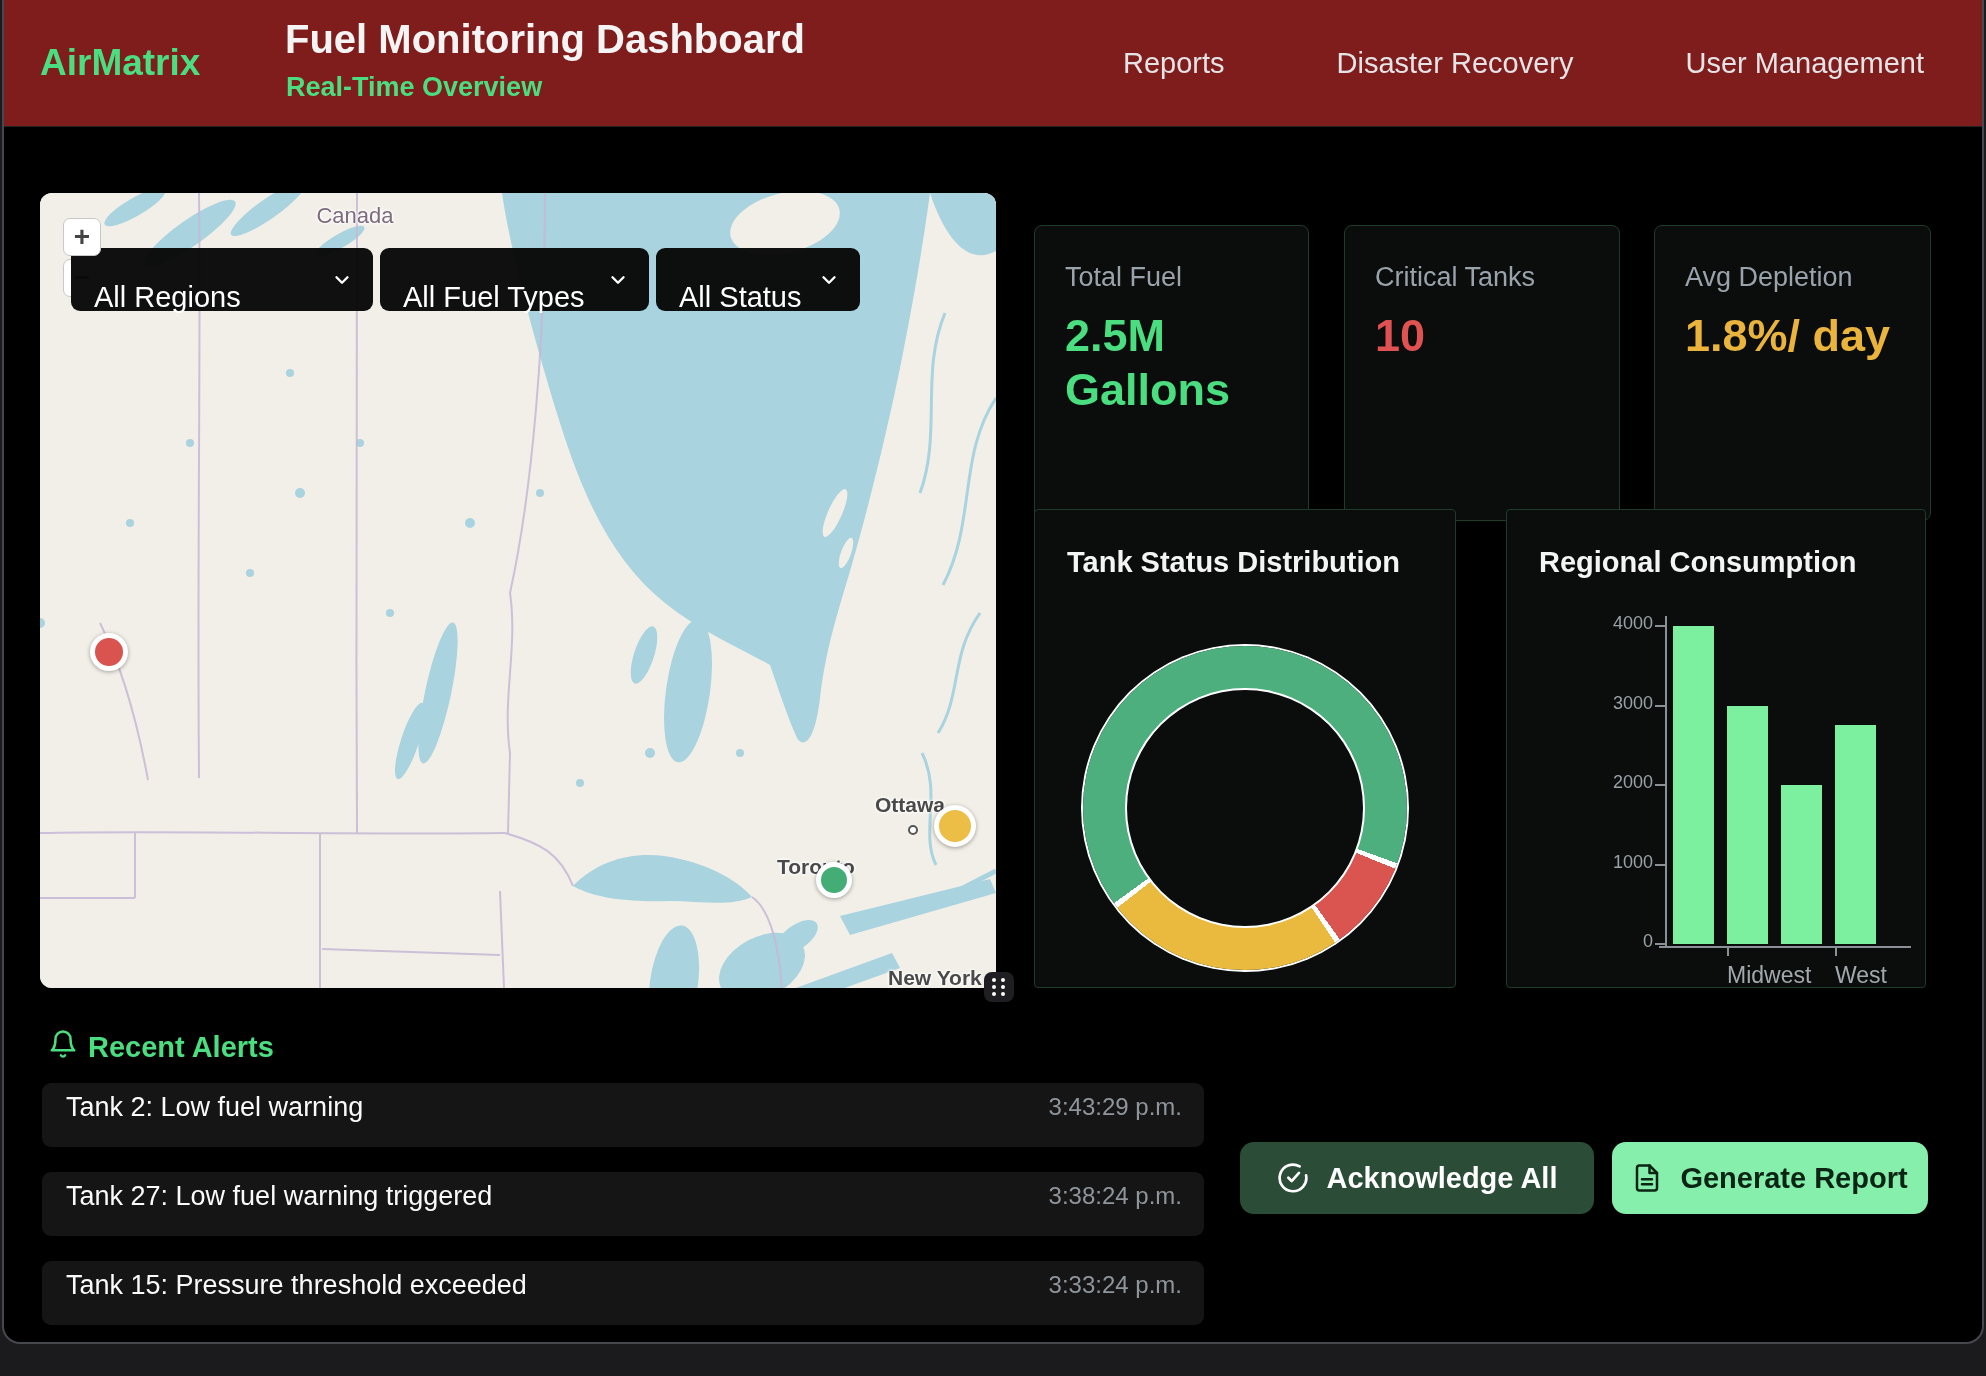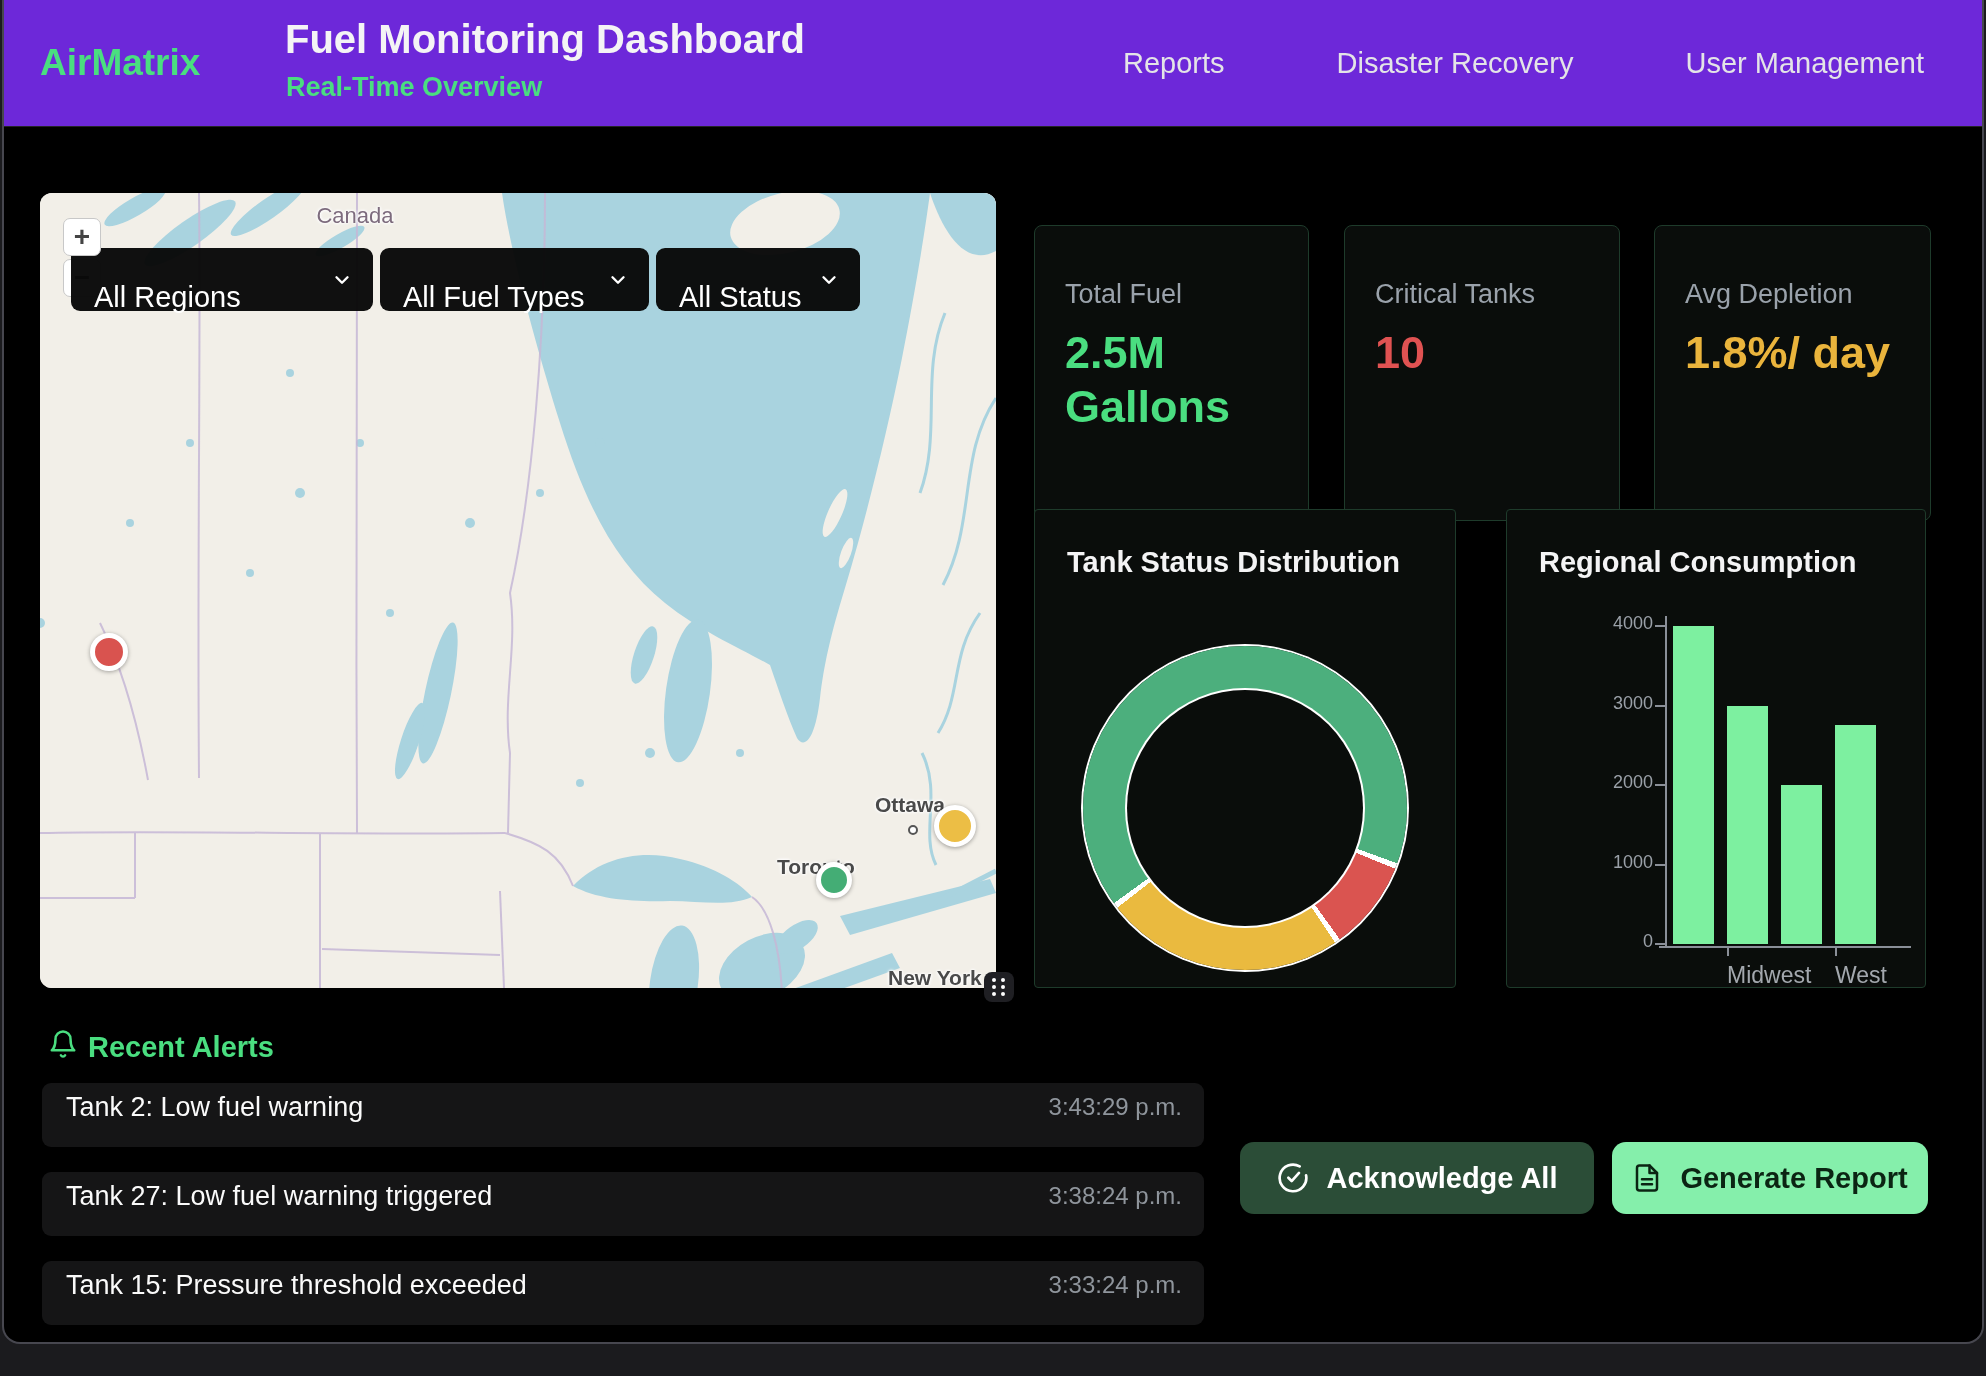--- a/index.html
+++ b/index.html
@@ -2,21 +2,21 @@
 <html><head>
 <meta charset="utf-8">
 <style>
   * { box-sizing: border-box; margin: 0; padding: 0; }
   body { margin:0; background:#1b1b1e; font-family:"Liberation Sans", sans-serif; }
   .stage { position:relative; width:1986px; height:1376px; overflow:hidden; }
   .app { position:absolute; left:2px; top:0; width:1982px; height:1344px; background:#000;
          border:2px solid #47474f; border-top:none; border-radius:0 0 18px 18px; overflow:hidden; }
 
   
-  .header { position:absolute; left:0; top:0; width:100%; height:127px; background:#6d28d9;
+  .header { position:absolute; left:0; top:0; width:100%; height:127px; background:#7f1d1d;
             border-bottom:1px solid #242427; }
   .logo { position:absolute; left:36px; top:42px; font-size:37px; font-weight:bold; color:#4ade80; }
   .title { position:absolute; left:281px; top:17px; font-size:40px; font-weight:bold; color:#f4f4f5; }
   .subtitle { position:absolute; left:282px; top:72px; font-size:27px; font-weight:bold; color:#4ade80; }
   .nav { position:absolute; right:58px; top:0; height:127px; display:flex; align-items:center; gap:112px; }
   .nav-item { font-size:29px; color:#e4e4e7; cursor:pointer; }
 
   
   .map-panel { position:absolute; left:36px; top:193px; width:956px; height:795px;
                border-radius:12px; overflow:hidden; background:#f2efe8; }
@@ -35,21 +35,21 @@
             display:flex; align-items:center; justify-content:space-between; padding:0 20px 0 23px;
             cursor:pointer; z-index:2; }
   .filter span { color:#fff; font-size:29px;margin-top:36px; }
   .grip { position:absolute; left:944px; top:779px; width:30px; height:30px; background:#1f1f23;
           border-radius:8px; z-index:4; display:grid; grid-template-columns:6px 6px; gap:3px;
           place-content:center; cursor:grab; }
   .grip i { width:4px; height:4px; background:#fff; border-radius:50%; }
 
   
   .card { position:absolute; top:225px; height:296px; background:#0a0d0b; border:1px solid #1e3b2b;
-          border-radius:8px; padding:53px 30px 0 30px; }
+          border-radius:8px; padding:36px 30px 0 30px; }
   .card-label { font-size:27px; color:#9aa2ab; }
   .card-value { margin-top:16px; font-size:45px; font-weight:bold; line-height:1.2; width:215px; }
 
   
   .panel { position:absolute; top:509px; height:479px; background:#0a0d0b; border:1px solid #1e3b2b;
            border-radius:4px; }
   .panel-title { position:absolute; left:32px; top:36px; font-size:29px; font-weight:bold; color:#f4f4f5; }
 
   
   .donut { position:absolute; left:48px; top:136px; width:324px; height:324px; border-radius:50%;

